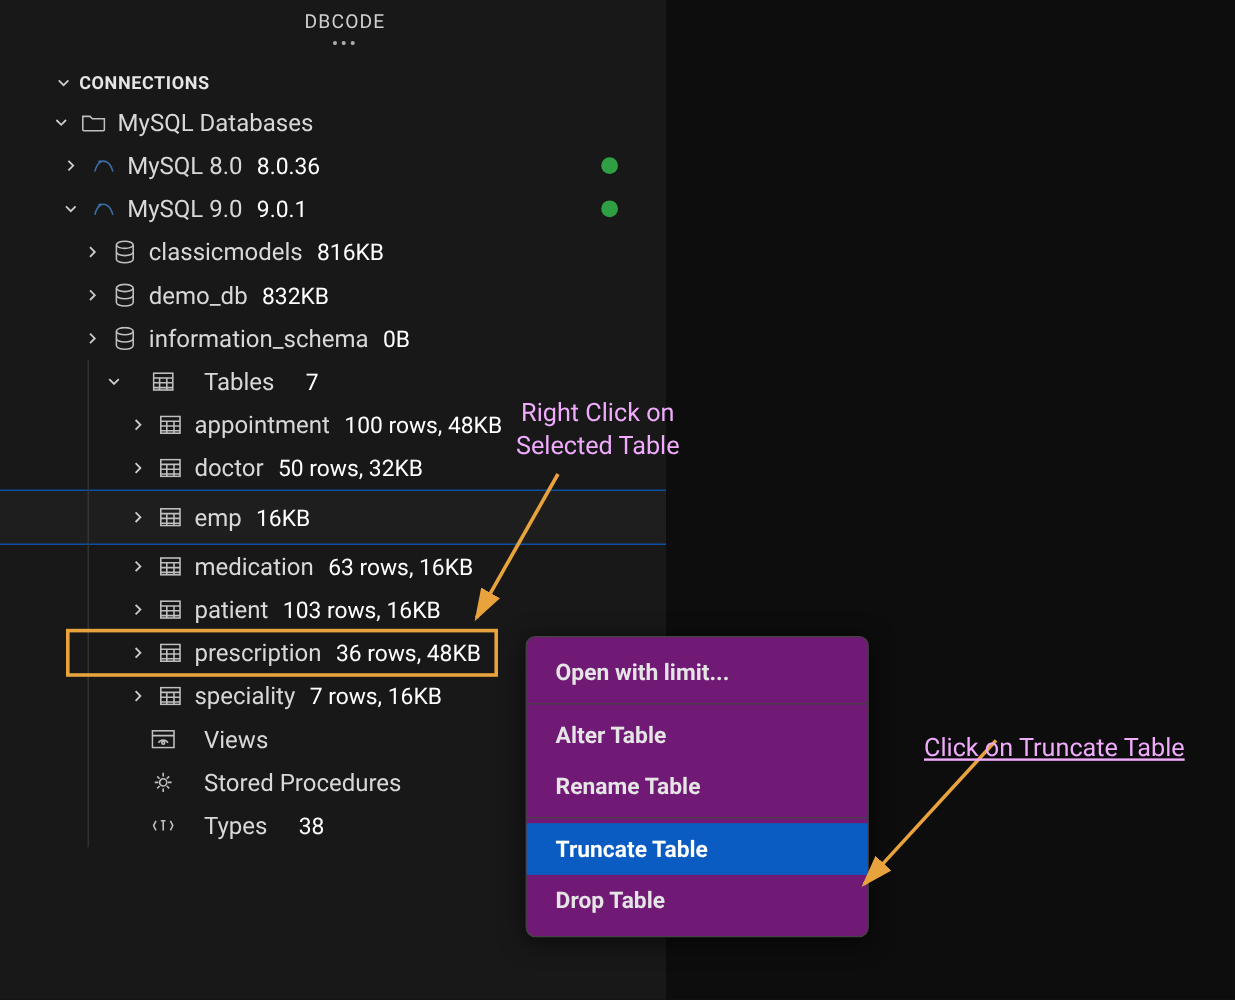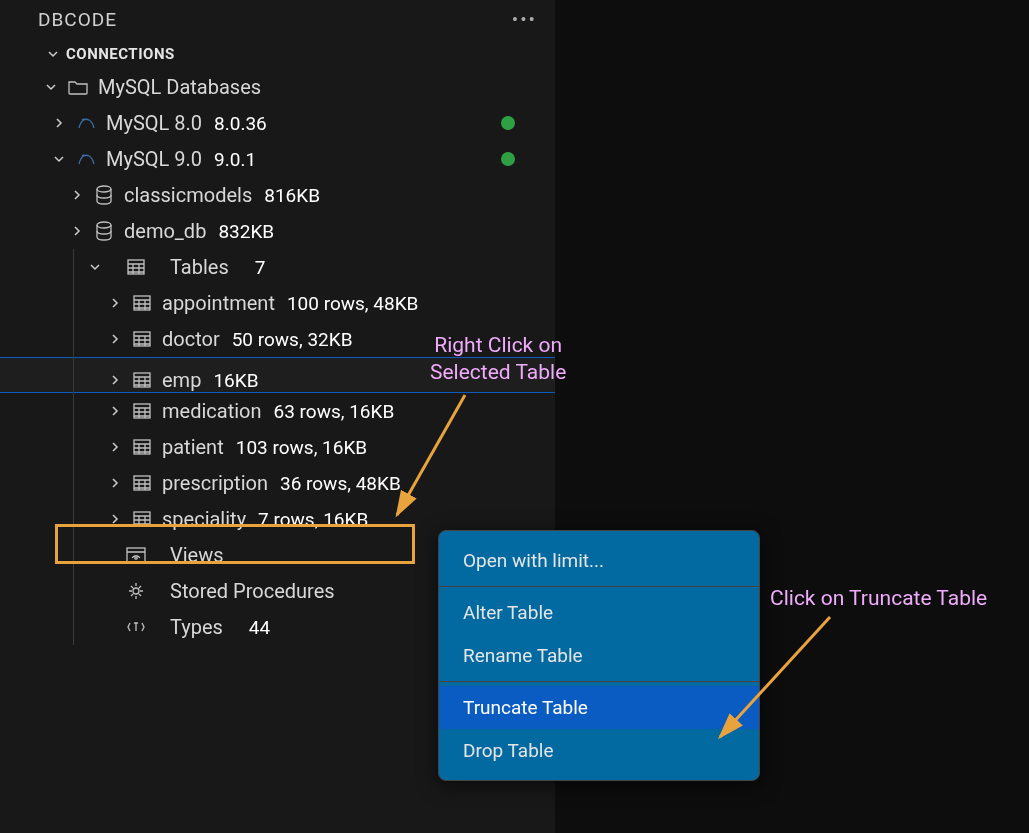--- a/index.html
+++ b/index.html
@@ -17,23 +17,24 @@
       width: 555px;
       height: 833px;
       background: #181818;
       position: relative;
     }
     .panel-header {
       display: flex;
       justify-content: space-between;
       align-items: center;
       padding: 8px 18px 8px 38px;
-      font-size: 19px;
+      font-size: 16px;
       letter-spacing: 1px;
       color: #d0d0d0;
+      flex-direction: column;
     }
     .more-dots { color: #aaa; cursor: pointer; letter-spacing: 2px; }
     .section-header {
       display: flex;
       align-items: center;
       gap: 6px;
       padding: 6px 0 6px 18px;
       font-weight: 700;
       font-size: 15px;
       letter-spacing: 0.5px;
@@ -77,27 +78,28 @@
     .sel-row {
       border-top:1px solid #0a5cc2;
       border-bottom:1px solid #0a5cc2;
       background:#1e1e1e;
     }
 
     .context-menu {
       position:absolute;
       left: 438px;
       top: 530px;
-      width: 322px;
-      background:#0369a1;
+      width: 286px;
+      background:#701a75;
       border:1px solid #444;
       border-radius:8px;
       box-shadow:0 4px 20px rgba(0,0,0,0.6);
       padding: 8px 0;
       z-index: 50;
+      font-weight: bold;
     }
     .menu-item {
       padding: 10px 24px;
       font-size: 19px;
       color:#e5e5e5;
       cursor:pointer;
     }
     .menu-sep { height:1px; background:#444; margin: 4px 0; }
     .menu-item.active { background:#0a5cc2; color:#fff; }
 
@@ -204,20 +206,36 @@
     <span class="icon db-ico">
         <svg width="18" height="20" viewBox="0 0 18 20">
           <ellipse cx="9" cy="4" rx="7" ry="3"></ellipse>
           <path d="M2 4v12c0 1.7 3.1 3 7 3s7-1.3 7-3V4"></path>
           <path d="M2 10c0 1.7 3.1 3 7 3s7-1.3 7-3"></path>
         </svg>
       </span>
     <span class="label">demo_db</span>
     <span class="meta">832KB</span>
   </div>
+  <div class="row ind-3">
+    <span class="chev">
+        <svg width="12" height="12" viewBox="0 0 12 12">
+          <path d="M4 2l4 4-4 4" stroke="#ccc" stroke-width="1.5" fill="none"></path>
+        </svg>
+      </span>
+    <span class="icon db-ico">
+        <svg width="18" height="20" viewBox="0 0 18 20">
+          <ellipse cx="9" cy="4" rx="7" ry="3"></ellipse>
+          <path d="M2 4v12c0 1.7 3.1 3 7 3s7-1.3 7-3V4"></path>
+          <path d="M2 10c0 1.7 3.1 3 7 3s7-1.3 7-3"></path>
+        </svg>
+      </span>
+    <span class="label">information_schema</span>
+    <span class="meta">0B</span>
+  </div>
 
   <div class="treeline">
   <div class="row ind-4">
     <span class="chev">
           <svg width="12" height="12" viewBox="0 0 12 12">
             <path d="M2 4l4 4 4-4" stroke="#ccc" stroke-width="1.5" fill="none"></path>
           </svg>
         </span>
     <span class="icon table-grid-ico">
           <svg width="18" height="16" viewBox="0 0 18 16">
@@ -252,21 +270,21 @@
         </span>
     <span class="icon table-grid-ico">
           <svg width="18" height="16" viewBox="0 0 18 16">
             <rect x="1" y="1" width="16" height="14"></rect>
             <path d="M1 5h16M1 9h16M1 13h16M6 5v10M12 5v10"></path>
           </svg>
         </span>
     <span class="label">doctor</span>
     <span class="meta">50 rows, 32KB</span>
   </div>
-  <div class="row ind-5 sel-row" style="padding-top:10px;padding-bottom:0;">
+  <div class="row ind-5 sel-row" style="padding-top:10px;padding-bottom:10px;">
     <span class="chev">
           <svg width="12" height="12" viewBox="0 0 12 12">
             <path d="M4 2l4 4-4 4" stroke="#ccc" stroke-width="1.5" fill="none"></path>
           </svg>
         </span>
     <span class="icon table-grid-ico">
           <svg width="18" height="16" viewBox="0 0 18 16">
             <rect x="1" y="1" width="16" height="14"></rect>
             <path d="M1 5h16M1 9h16M1 13h16M6 5v10M12 5v10"></path>
           </svg>
@@ -357,21 +375,21 @@
     <span class="label">Stored Procedures</span>
   </div>
   <div class="row ind-4">
     <span class="chev" style="width:14px"></span>
     <span class="icon">
           <svg width="20" height="16" viewBox="0 0 20 16" fill="none" stroke="#c0c0c0" stroke-width="1.3">
             <path d="M4 4l-2 4 2 4M16 4l2 4-2 4M8 4h4M10 4v8"></path>
           </svg>
         </span>
     <span class="label">Types</span>
-    <span class="meta">44</span>
+    <span class="meta">38</span>
   </div>
   </div>
 
 </div>
 
 <div class="highlight-box" style="left:55px; top:524px; width:360px; height:40px;"></div>
 <div class="highlight-box" style="left:447px; top:720px; width:268px; height:42px;"></div>
 
 <div class="context-menu">
   <div class="menu-item">Open with limit...</div>
@@ -380,21 +398,21 @@
   <div class="menu-item">Rename Table</div>
   <div class="menu-sep"></div>
   <div class="menu-item active">Truncate Table</div>
   <div class="menu-item">Drop Table</div>
 </div>
 
 <div class="annotation" style="left:398px; top:332px; text-align:center; line-height:1.3;">
   <div>Right Click on</div>
   <div>Selected Table</div>
 </div>
-<div class="annotation" style="left:738px; top:586px;">Click on Truncate Table</div>
+<div class="annotation" style="left:738px; top:612px;text-decoration:underline;">Click on Truncate Table</div>
 
 <svg class="arrow-svg" style="left:385px; top:390px;" width="100" height="135">
   <defs>
       <marker id="ah1" markerWidth="10" markerHeight="10" refX="8" refY="3" orient="auto">
         <path d="M0,0 L9,3 L0,6 z" fill="#e8a33d"></path>
       </marker>
     </defs>
   <line x1="80" y1="5" x2="12" y2="125" stroke="#e8a33d" stroke-width="3" marker-end="url(#ah1)"></line>
 </svg>
 <svg class="arrow-svg" style="left:710px; top:612px;" width="130" height="135">

